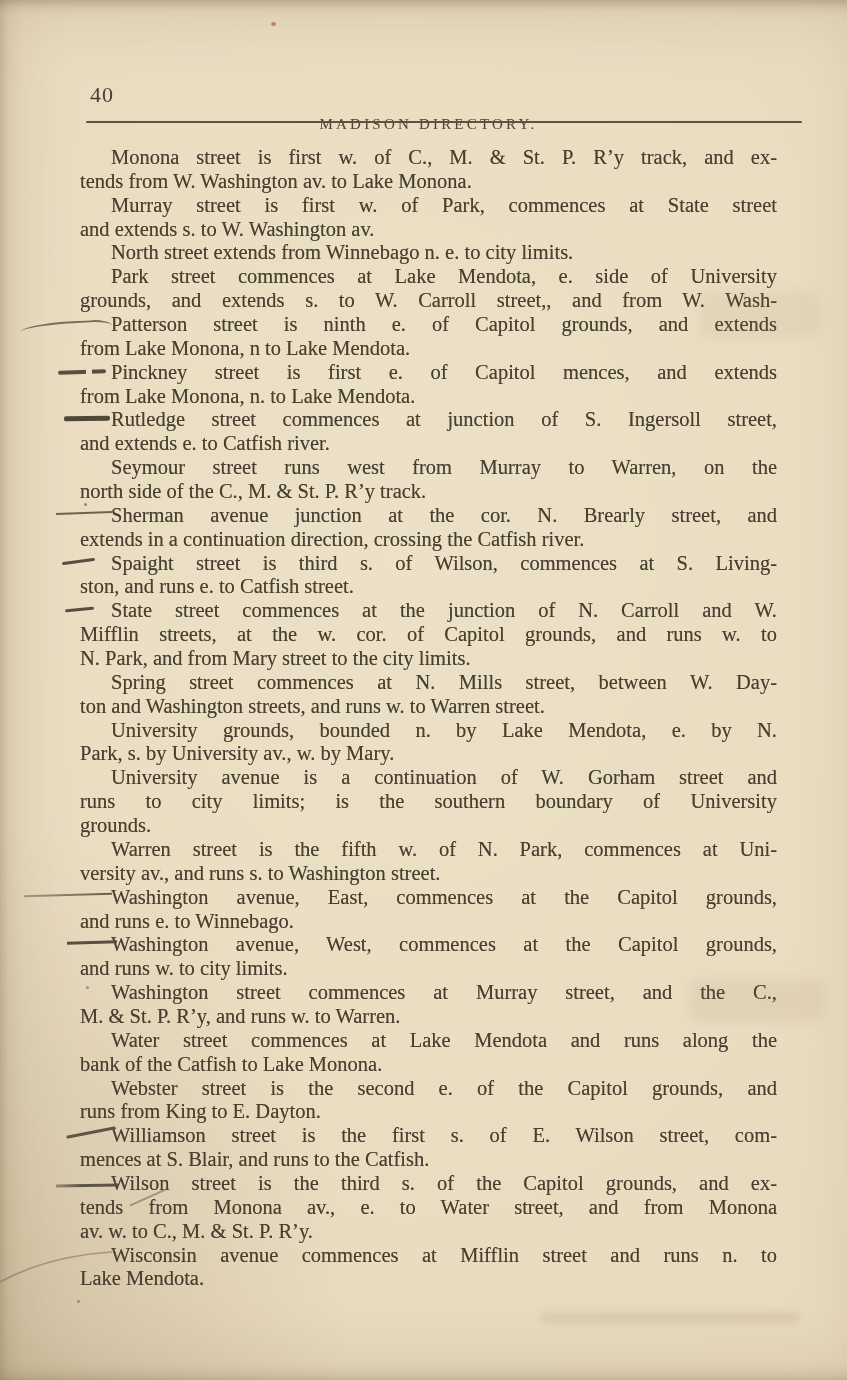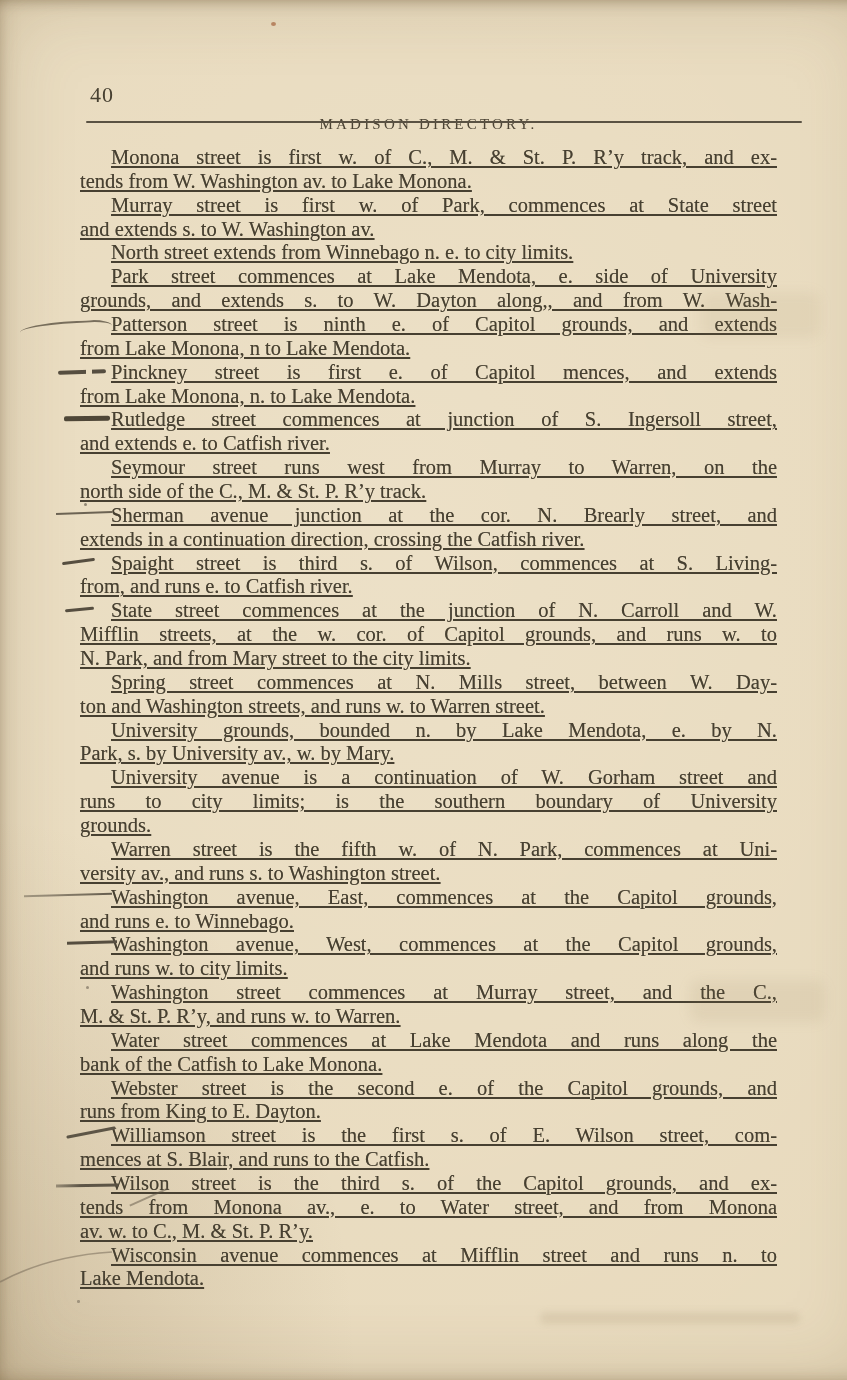--- a/index.html
+++ b/index.html
@@ -33,21 +33,21 @@
   }
   .rule{
     position:absolute;left:86px;top:121px;width:716px;height:2.4px;
     background:#5a5243;border-radius:1px;
   }
   .text-block{
     position:absolute;left:80px;top:146px;width:697px;
     font-size:20.5px;line-height:23.86px;
     text-shadow:0 0 .5px rgba(71,64,49,.55);
   }
-  .entry{margin:0;position:relative;text-decoration:underline;}
+  .entry{margin:0;position:relative;}
   .line{display:block;text-align:justify;text-align-last:justify;}
   .line.last{text-align-last:left;}
   .line.first{text-indent:31px;}
   
   .pen{position:absolute;display:block;}
   .mark-curve{left:-60px;top:8px;width:92px;height:12px;
     border-top:2.5px solid rgba(100,90,74,.85);
     border-radius:100% 30% 0 0 / 90% 8px 0 0;transform:rotate(-2deg);}
   .mark-double{left:-22px;top:9px;width:48px;height:3.5px;
     background:linear-gradient(90deg,#564e40 0 58%,transparent 58% 70%,#564e40 70% 100%);
@@ -103,21 +103,21 @@
       </p>
       <p class="entry">
         <span class="line first">Murray street is first w. of Park, commences at State street</span>
         <span class="line last">and extends s. to W. Washington av.</span>
       </p>
       <p class="entry">
         <span class="line first last">North street extends from Winnebago n. e. to city limits.</span>
       </p>
       <p class="entry">
         <span class="line first">Park street commences at Lake Mendota, e. side of University</span>
-        <span class="line">grounds, and extends s. to W. Dayton along,, and from W. Wash-</span>
+        <span class="line">grounds, and extends s. to W. Carroll street,, and from W. Wash-</span>
       </p>
       <p class="entry">
         <span class="pen mark-curve"></span>
         <span class="line first">Patterson street is ninth e. of Capitol grounds, and extends</span>
         <span class="line last">from Lake Monona, n to Lake Mendota.</span>
       </p>
       <p class="entry">
         <span class="pen mark-double"></span>
         <span class="line first">Pinckney street is first e. of Capitol mences, and extends</span>
         <span class="line last">from Lake Monona, n. to Lake Mendota.</span>
@@ -132,21 +132,21 @@
         <span class="line last">north side of the C., M. &amp; St. P. R’y track.</span>
       </p>
       <p class="entry">
         <span class="pen mark-thin"></span>
         <span class="line first">Sherman avenue junction at the cor. N. Brearly street, and</span>
         <span class="line last">extends in a continuation direction, crossing the Catfish river.</span>
       </p>
       <p class="entry">
         <span class="pen mark-short"></span>
         <span class="line first">Spaight street is third s. of Wilson, commences at S. Living-</span>
-        <span class="line last">from, and runs e. to Catfish river.</span>
+        <span class="line last">ston, and runs e. to Catfish street.</span>
       </p>
       <p class="entry">
         <span class="pen mark-attached"></span>
         <span class="line first">State street commences at the junction of N. Carroll and W.</span>
         <span class="line">Mifflin streets, at the w. cor. of Capitol grounds, and runs w. to</span>
         <span class="line last">N. Park, and from Mary street to the city limits.</span>
       </p>
       <p class="entry">
         <span class="line first">Spring street commences at N. Mills street, between W. Day-</span>
         <span class="line last">ton and Washington streets, and runs w. to Warren street.</span>

